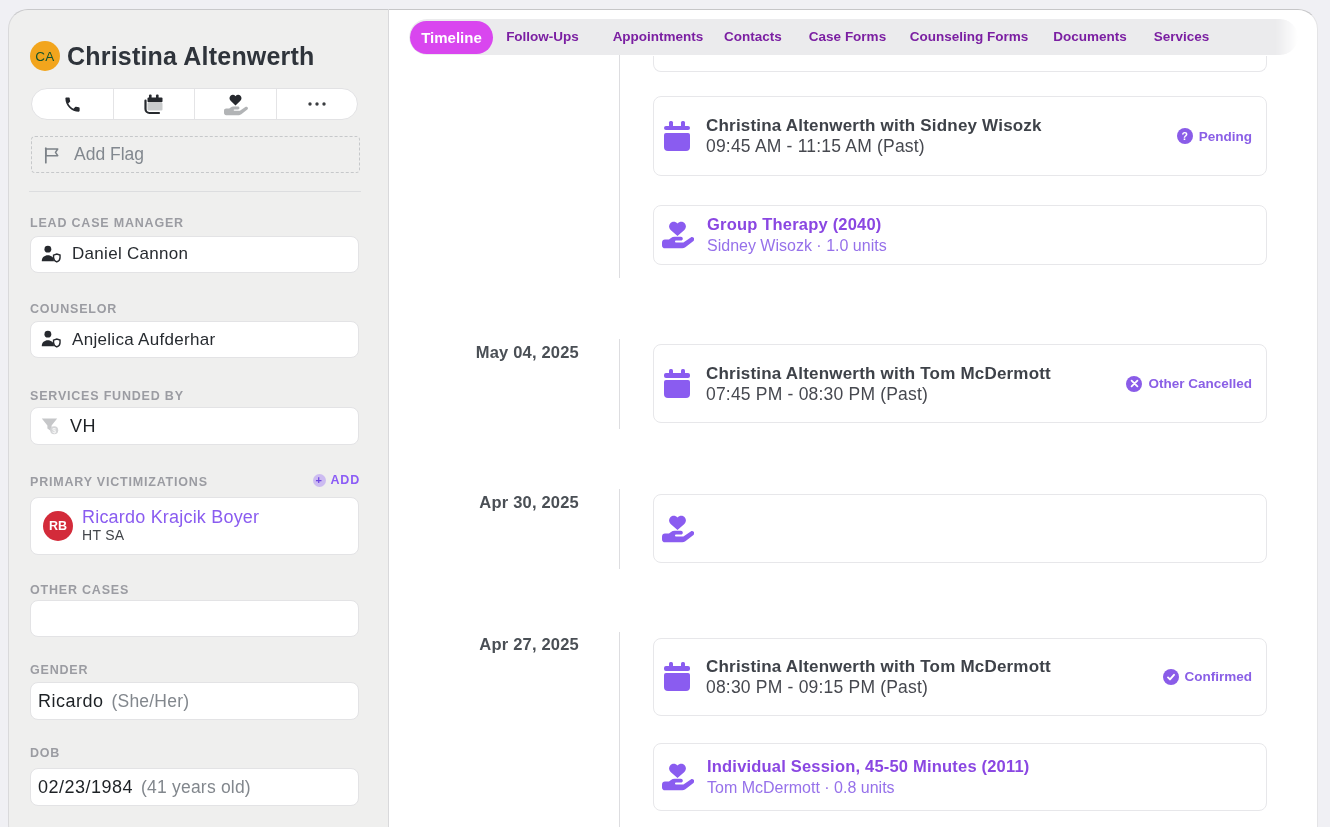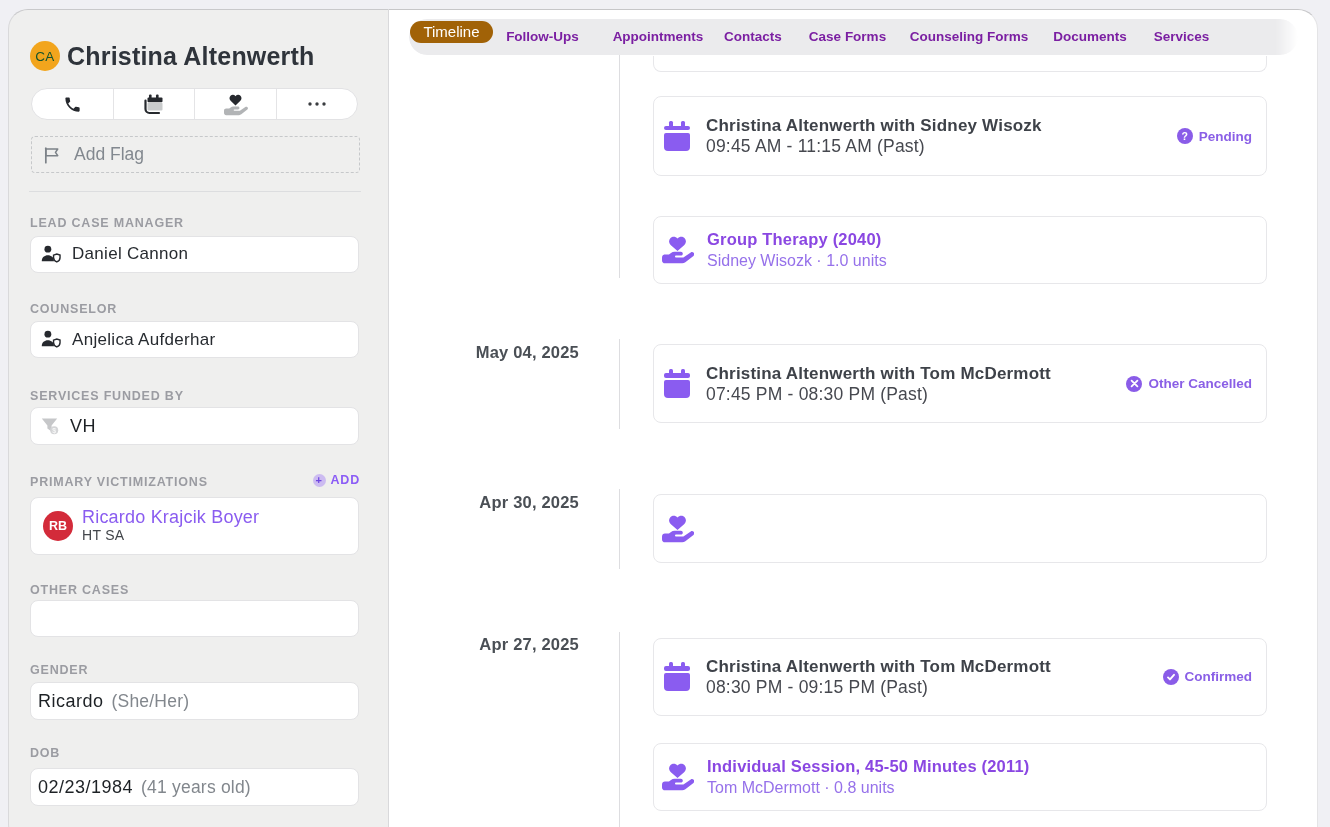--- a/index.html
+++ b/index.html
@@ -34,22 +34,22 @@
   .ftext2 { font-size:18px; color:#1d2125; margin-left:7px; letter-spacing:.5px; }
   .fgray { font-size:17.5px; color:#82878d; margin-left:8px; letter-spacing:.2px; }
   .plink { position:absolute; font-size:12.5px; font-weight:bold; color:#8b5cf6;
            letter-spacing:.8px; display:flex; align-items:center; }
 
   
   #main { left:389px; top:9px; width:929px; height:835px; background:#fff;
           border-top:1px solid #c6c6c8; border-right:1px solid #e4e4e6; border-radius:0 20px 0 0; overflow:hidden; }
   #tabbar { left:20px; top:9px; width:889px; height:36px; border-radius:18px;
             background:#ebebed; -webkit-mask-image:linear-gradient(to right,#000 0 97.5%,transparent 100%); mask-image:linear-gradient(to right,#000 0 97.5%,transparent 100%); }
-  #pill { left:21px; top:10.5px; width:83px; height:22px; border-radius:16.5px;
-          background:#a16207; color:#fff; font-weight:normal; font-size:15px;
+  #pill { left:21px; top:10.5px; width:83px; height:33px; border-radius:16.5px;
+          background:#d946ef; color:#fff; font-weight:bold; font-size:15px;
           display:flex; align-items:center; justify-content:center; }
   .tab { position:absolute; top:9px; height:20px; line-height:36px; color:#7b1fa2;
          font-weight:bold; font-size:13.5px; transform:translateX(-50%); white-space:nowrap; }
 
   .tline { position:absolute; left:229.5px; width:1.5px; background:#dddde0; }
   .date { position:absolute; left:0; width:190px; text-align:right; font-size:16.5px;
           font-weight:bold; color:#4a4f55; letter-spacing:.2px; }
   .card { position:absolute; left:264px; width:614px; background:#fff;
           border:1px solid #e7e7ea; border-radius:8px; display:flex; align-items:center;
           padding:0 14px 0 10px; }
@@ -209,21 +209,21 @@
       </div>
     <div>
       <div class="ctitle">Christina Altenwerth with Sidney Wisozk</div>
       <div class="csub">09:45 AM - 11:15 AM (Past)</div>
     </div>
     <div class="status">
         <div class="badge">?</div>
         <div class="stext">Pending</div>
       </div>
   </div>
-  <div class="card" style="top:206px; height:68px;">
+  <div class="card" style="top:195px; height:60px;">
     <svg width="33" height="30" viewBox="0 0 34 31" style="margin:0 13px 0 -3px;flex:none;">
       <path fill="#8a5cf0" d="M17 3.6 c-1.9-2.3-5.2-2.5-7.2-.5 -2.1 2-2 5.2.1 7.2 l7.1 6.2 7.1-6.2 c2.1-2 2.2-5.2.1-7.2 -2-2-5.3-1.8-7.2.5z"></path>
       <path fill="#8a5cf0" d="M1 23.2 c0-1.7 1.3-3 3-3 h4.2 l2.1-1.7 c1-.8 2.3-1.2 3.6-1.2 h6.6 c1.1 0 2 .9 2 2 0 1.1-.9 2-2 2 h-5.1 c-.6 0-1 .4-1 1 s.4 1 1 1 h7.7 l7.6-5.3 c.9-.6 2.2-.5 3 .3 .9.9.8 2.5-.2 3.3 l-8.4 6.6 c-.9.7-2 1.1-3.2 1.1 H4 c-1.7 0-3-1.3-3-3 v-2.1z"></path>
     </svg>
     <div>
       <div class="stitle">Group Therapy (2040)</div>
       <div class="ssub">Sidney Wisozk · 1.0 units</div>
     </div>
   </div>
 

